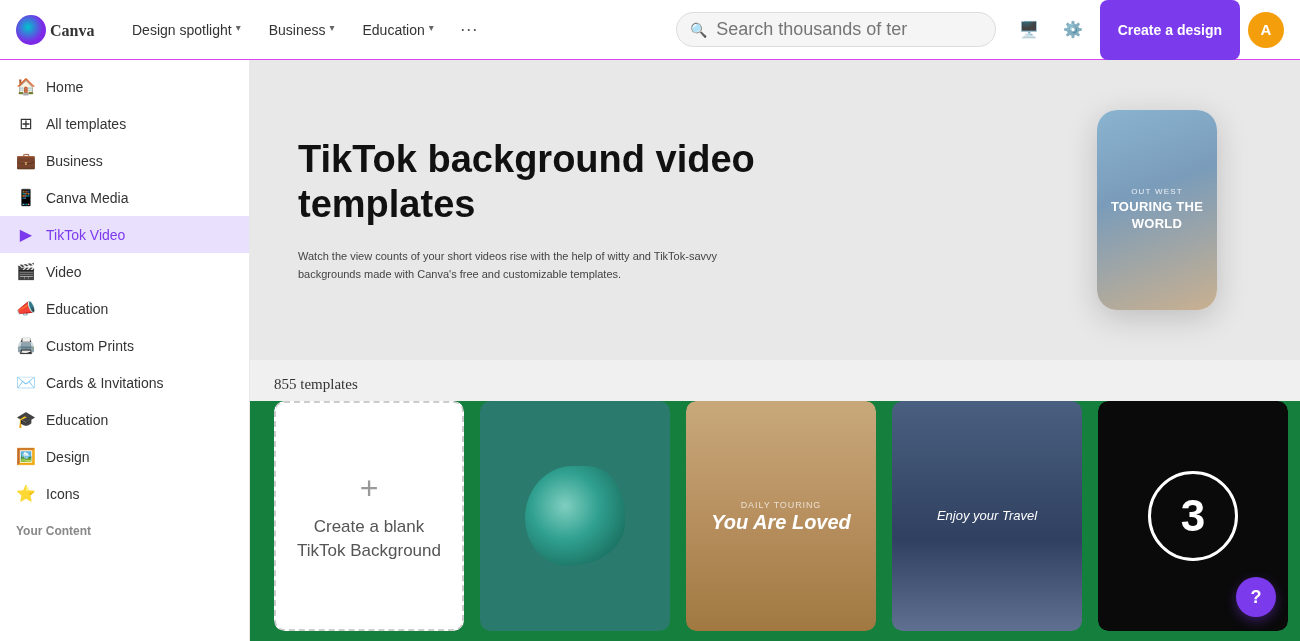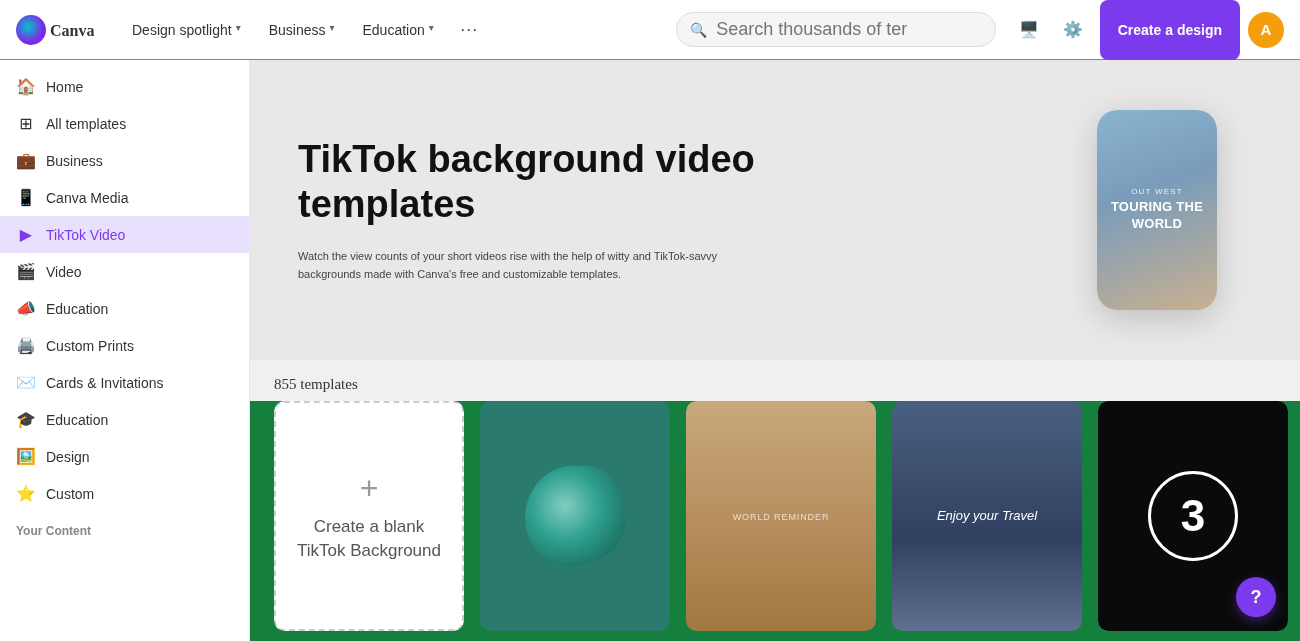--- a/index.html
+++ b/index.html
@@ -250,21 +250,21 @@
     <div class="sidebar-item">
       <span class="si-icon">🎓</span>
       <span>Education</span>
     </div>
     <div class="sidebar-item">
       <span class="si-icon">🖼️</span>
       <span>Design</span>
     </div>
     <div class="sidebar-item">
       <span class="si-icon">⭐</span>
-      <span>Custom</span>
+      <span>Icons</span>
     </div>
     <div style="padding: 12px 16px 4px; font-size: 12px; font-weight: 600; color: #888;">Your Content</div>
   </aside>
 
   <main class="main">
 
     <section class="hero">
       <div class="hero-text">
         <h1 class="hero-title">TikTok background video templates</h1>
         <p class="hero-desc">Watch the view counts of your short videos rise with the help of witty and TikTok-savvy backgrounds made with Canva's free and customizable templates.</p>
@@ -299,21 +299,22 @@
           <div class="card-inner">
             <div class="teal-blob"></div>
           </div>
         </div>
       </div>
 
       <div class="template-card">
         <div class="card-img card-desert">
           <div class="card-inner">
             <div class="desert-text">
-              <span class="desert-label">WORLD REMINDER</span>
+              <span class="desert-label">DAILY TOURING</span>
+              <div class="desert-big" style="font-style: italic; font-size: 20px; line-height: 1.2;">You Are Loved</div>
             </div>
           </div>
         </div>
       </div>
 
       <div class="template-card">
         <div class="card-img card-travel">
           <div class="card-inner">
             <div class="travel-text">Enjoy your Travel</div>
           </div>

